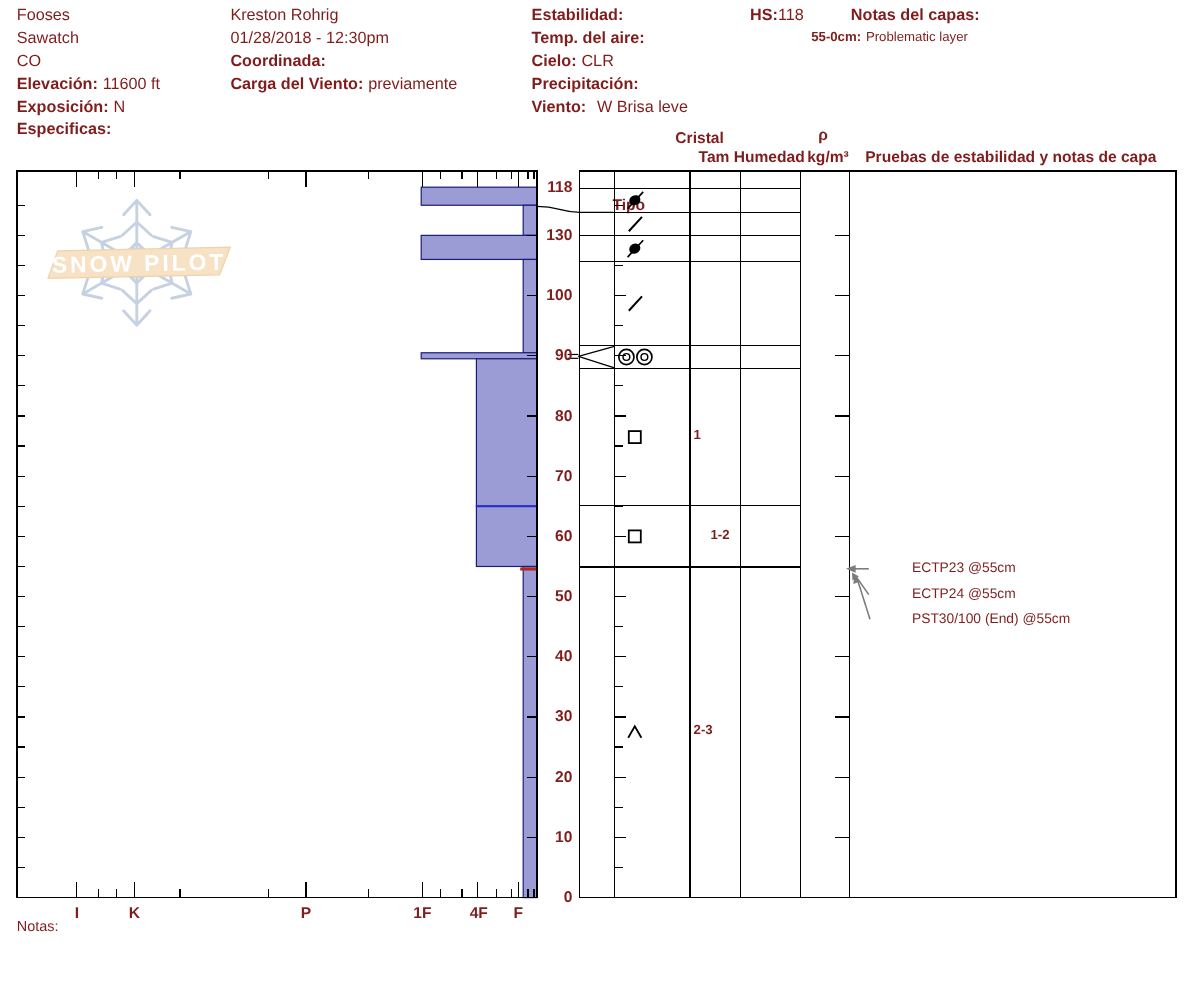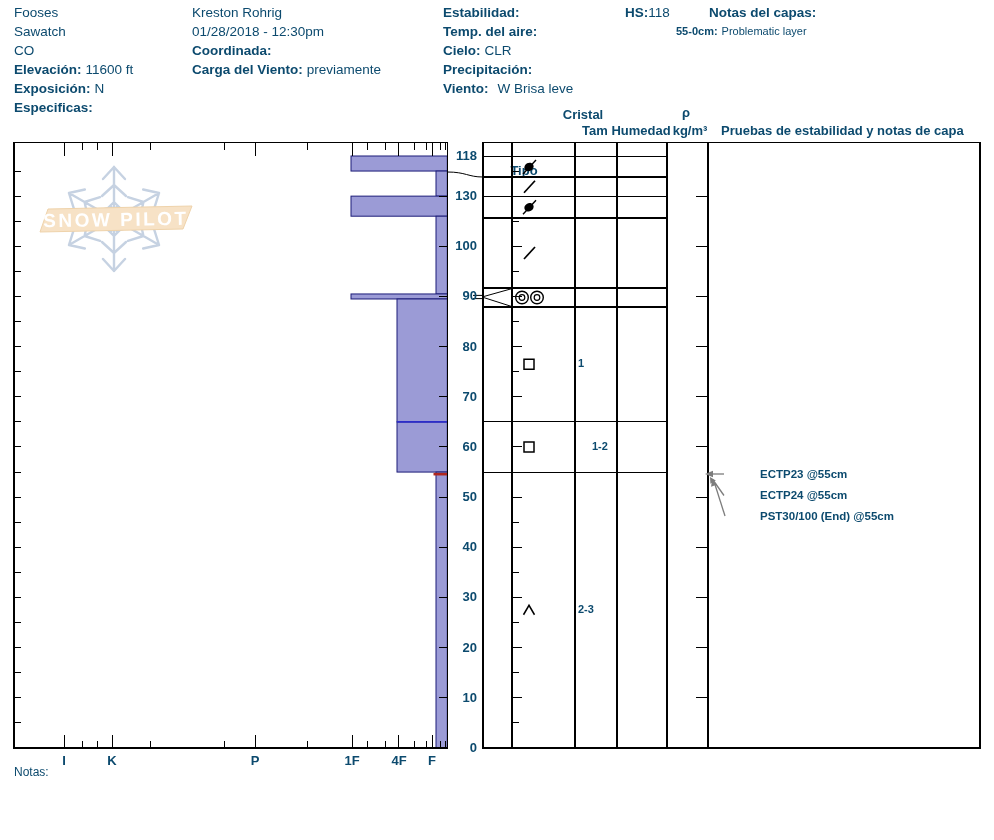--- a/index.html
+++ b/index.html
@@ -1,29 +1,29 @@
 <!DOCTYPE html>
 <html><head>
 <meta charset="utf-8">
 <style>
   html,body{margin:0;padding:0;background:#fff;}
   #root{position:relative;width:994px;height:840px;background:#ffffff;
-        font-family:"Liberation Sans",sans-serif;color:#0c4a6e;overflow:hidden;}
+        font-family:"Liberation Sans",sans-serif;color:#7f1d1d;overflow:hidden;}
   .hcol{position:absolute;font-size:13.5px;line-height:19px;white-space:nowrap;}
   .hcol .row{height:19px;}
   .lbl{font-weight:bold;}
   .val{margin-left:4px;}
   .val-wide{margin-left:9px;}
   .colhdr{position:absolute;font-size:13px;font-weight:bold;text-align:center;white-space:nowrap;}
   .colhdr-left{position:absolute;font-size:13px;font-weight:bold;white-space:nowrap;}
   #graph{position:absolute;left:0;top:0;}
   .dlab{position:absolute;font-size:13px;font-weight:bold;width:32px;text-align:right;white-space:nowrap;}
   .hlab{position:absolute;font-size:13px;font-weight:bold;width:30px;text-align:center;white-space:nowrap;}
   .szlab{position:absolute;font-size:11px;font-weight:bold;white-space:nowrap;}
-  .stlab{position:absolute;font-size:11.5px;font-weight:bold;white-space:nowrap;padding-left:34px;}
+  .stlab{position:absolute;font-size:11.5px;font-weight:normal;white-space:nowrap;padding-left:34px;}
   .notesmall{position:absolute;font-size:11px;white-space:nowrap;}
   #notas{position:absolute;left:14px;top:765px;font-size:12px;font-weight:normal;}
   #wm-text{font-weight:bold;letter-spacing:2.5px;}
   svg text{font-family:"Liberation Sans",sans-serif;}
 </style>
 </head>
 <body>
 
 <div id="root">
 

